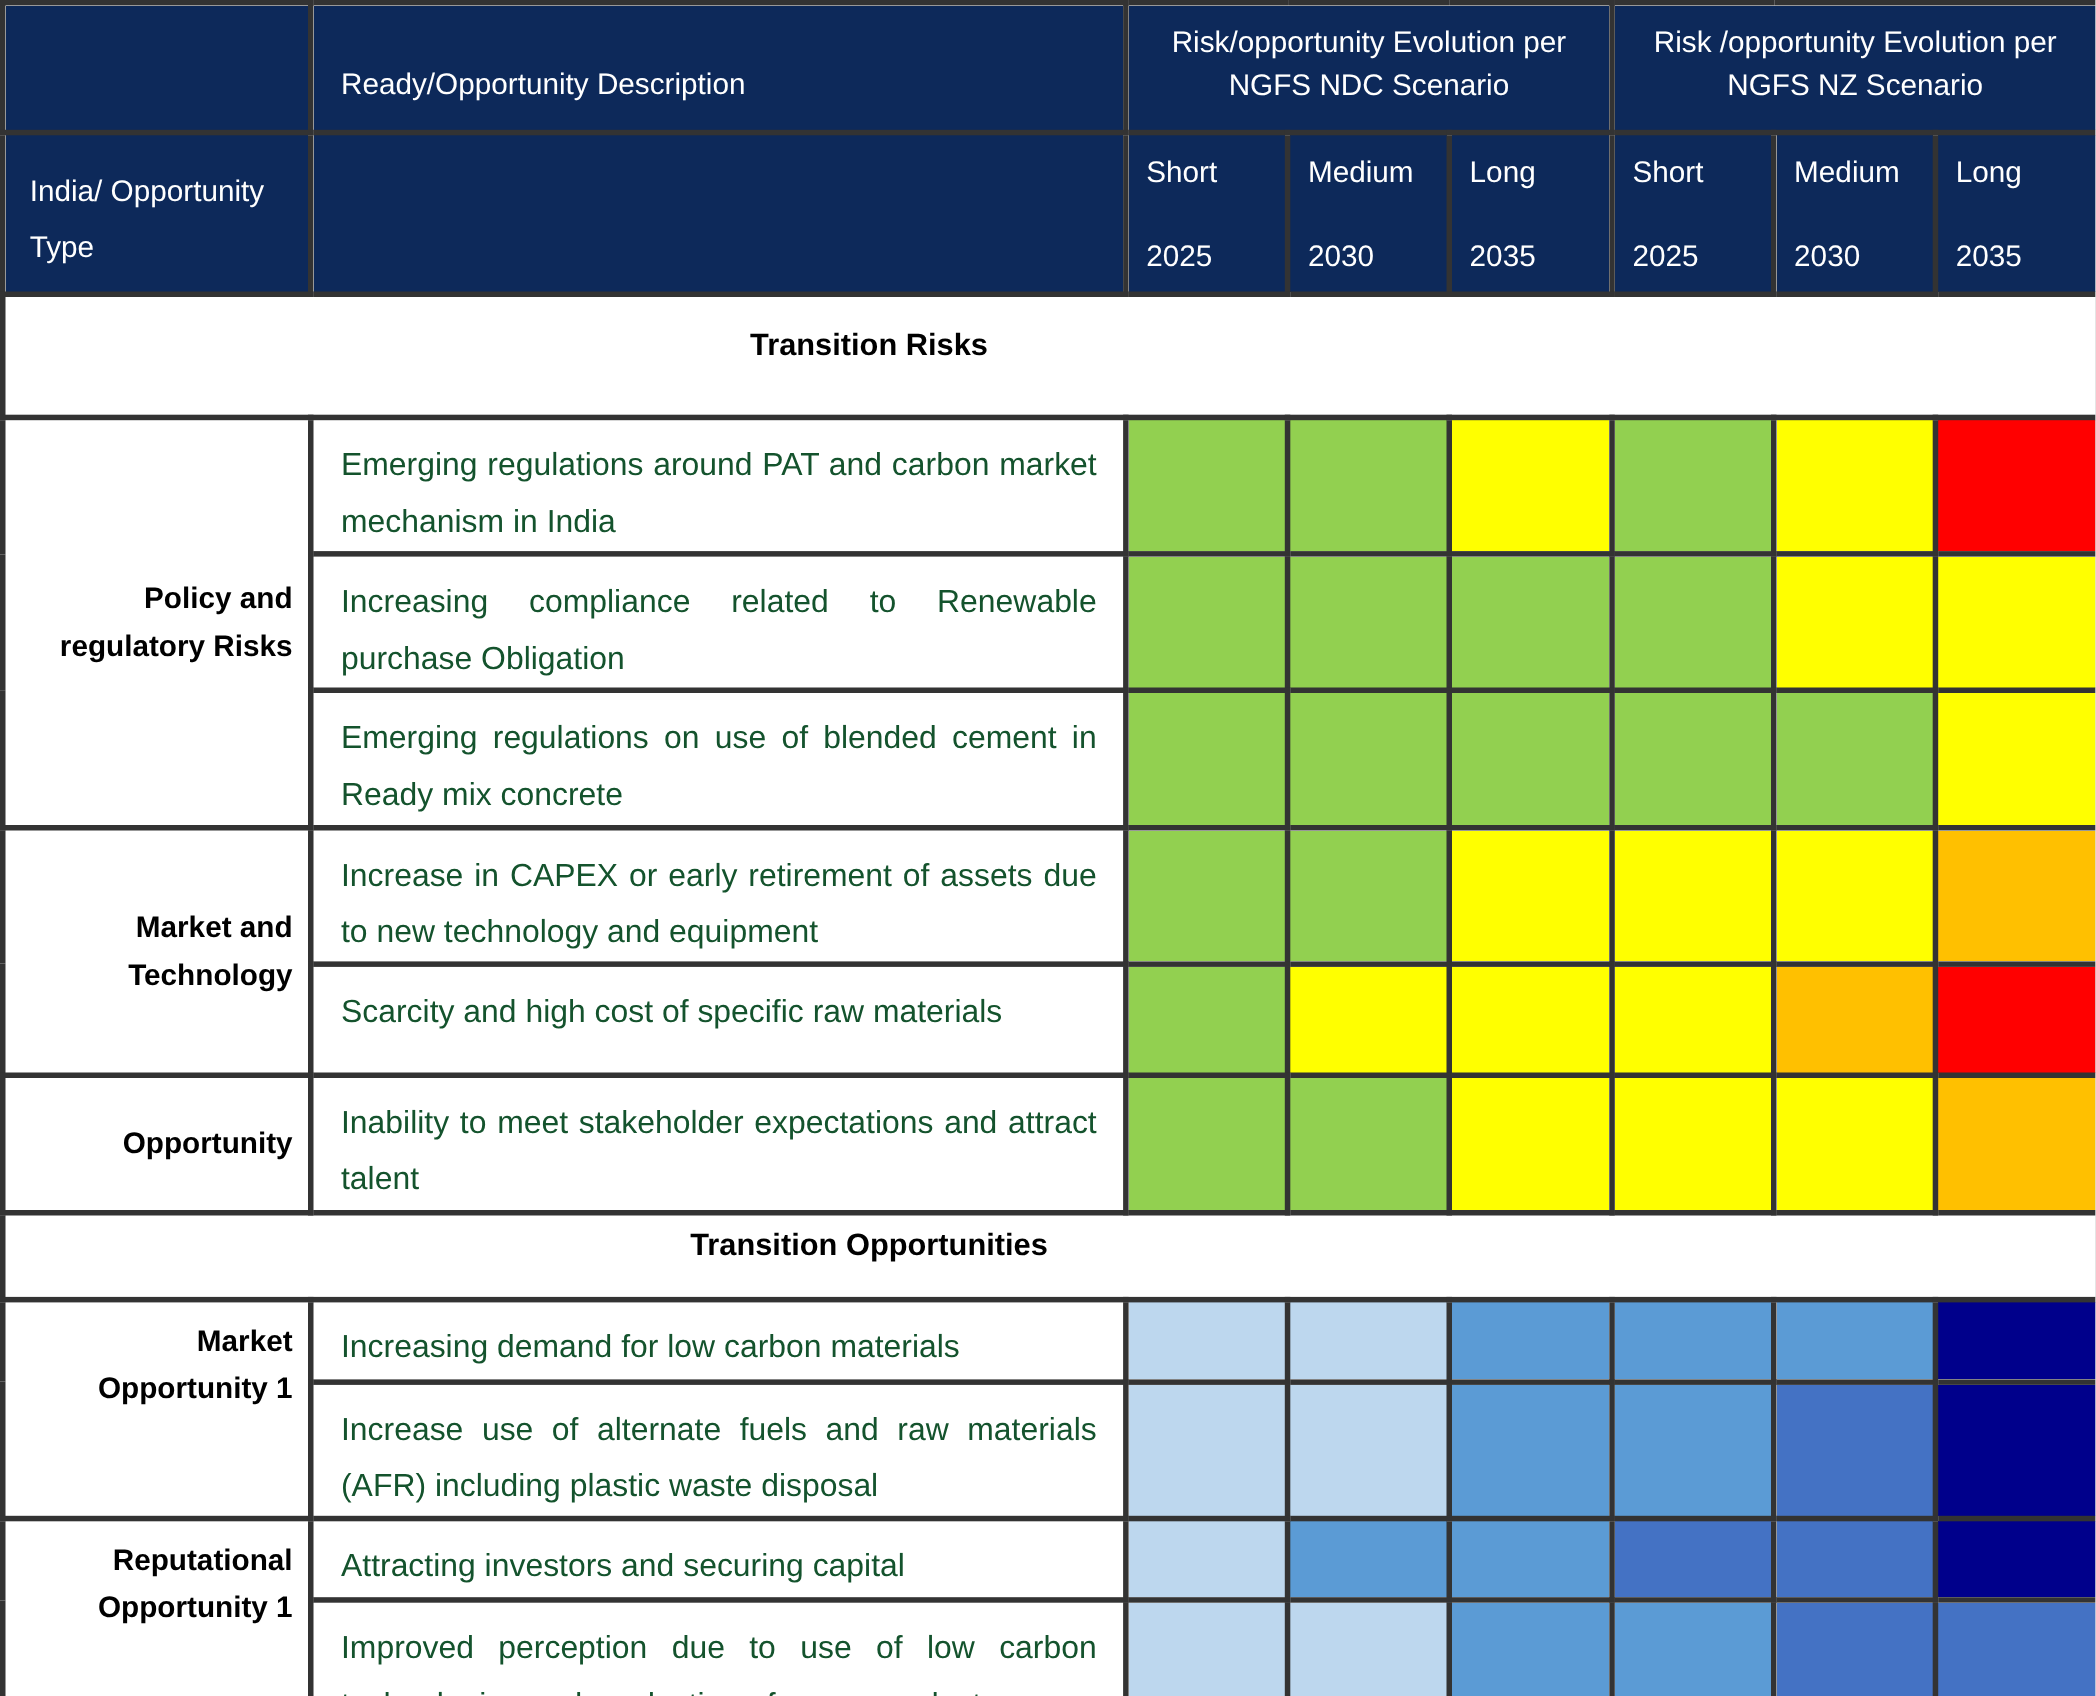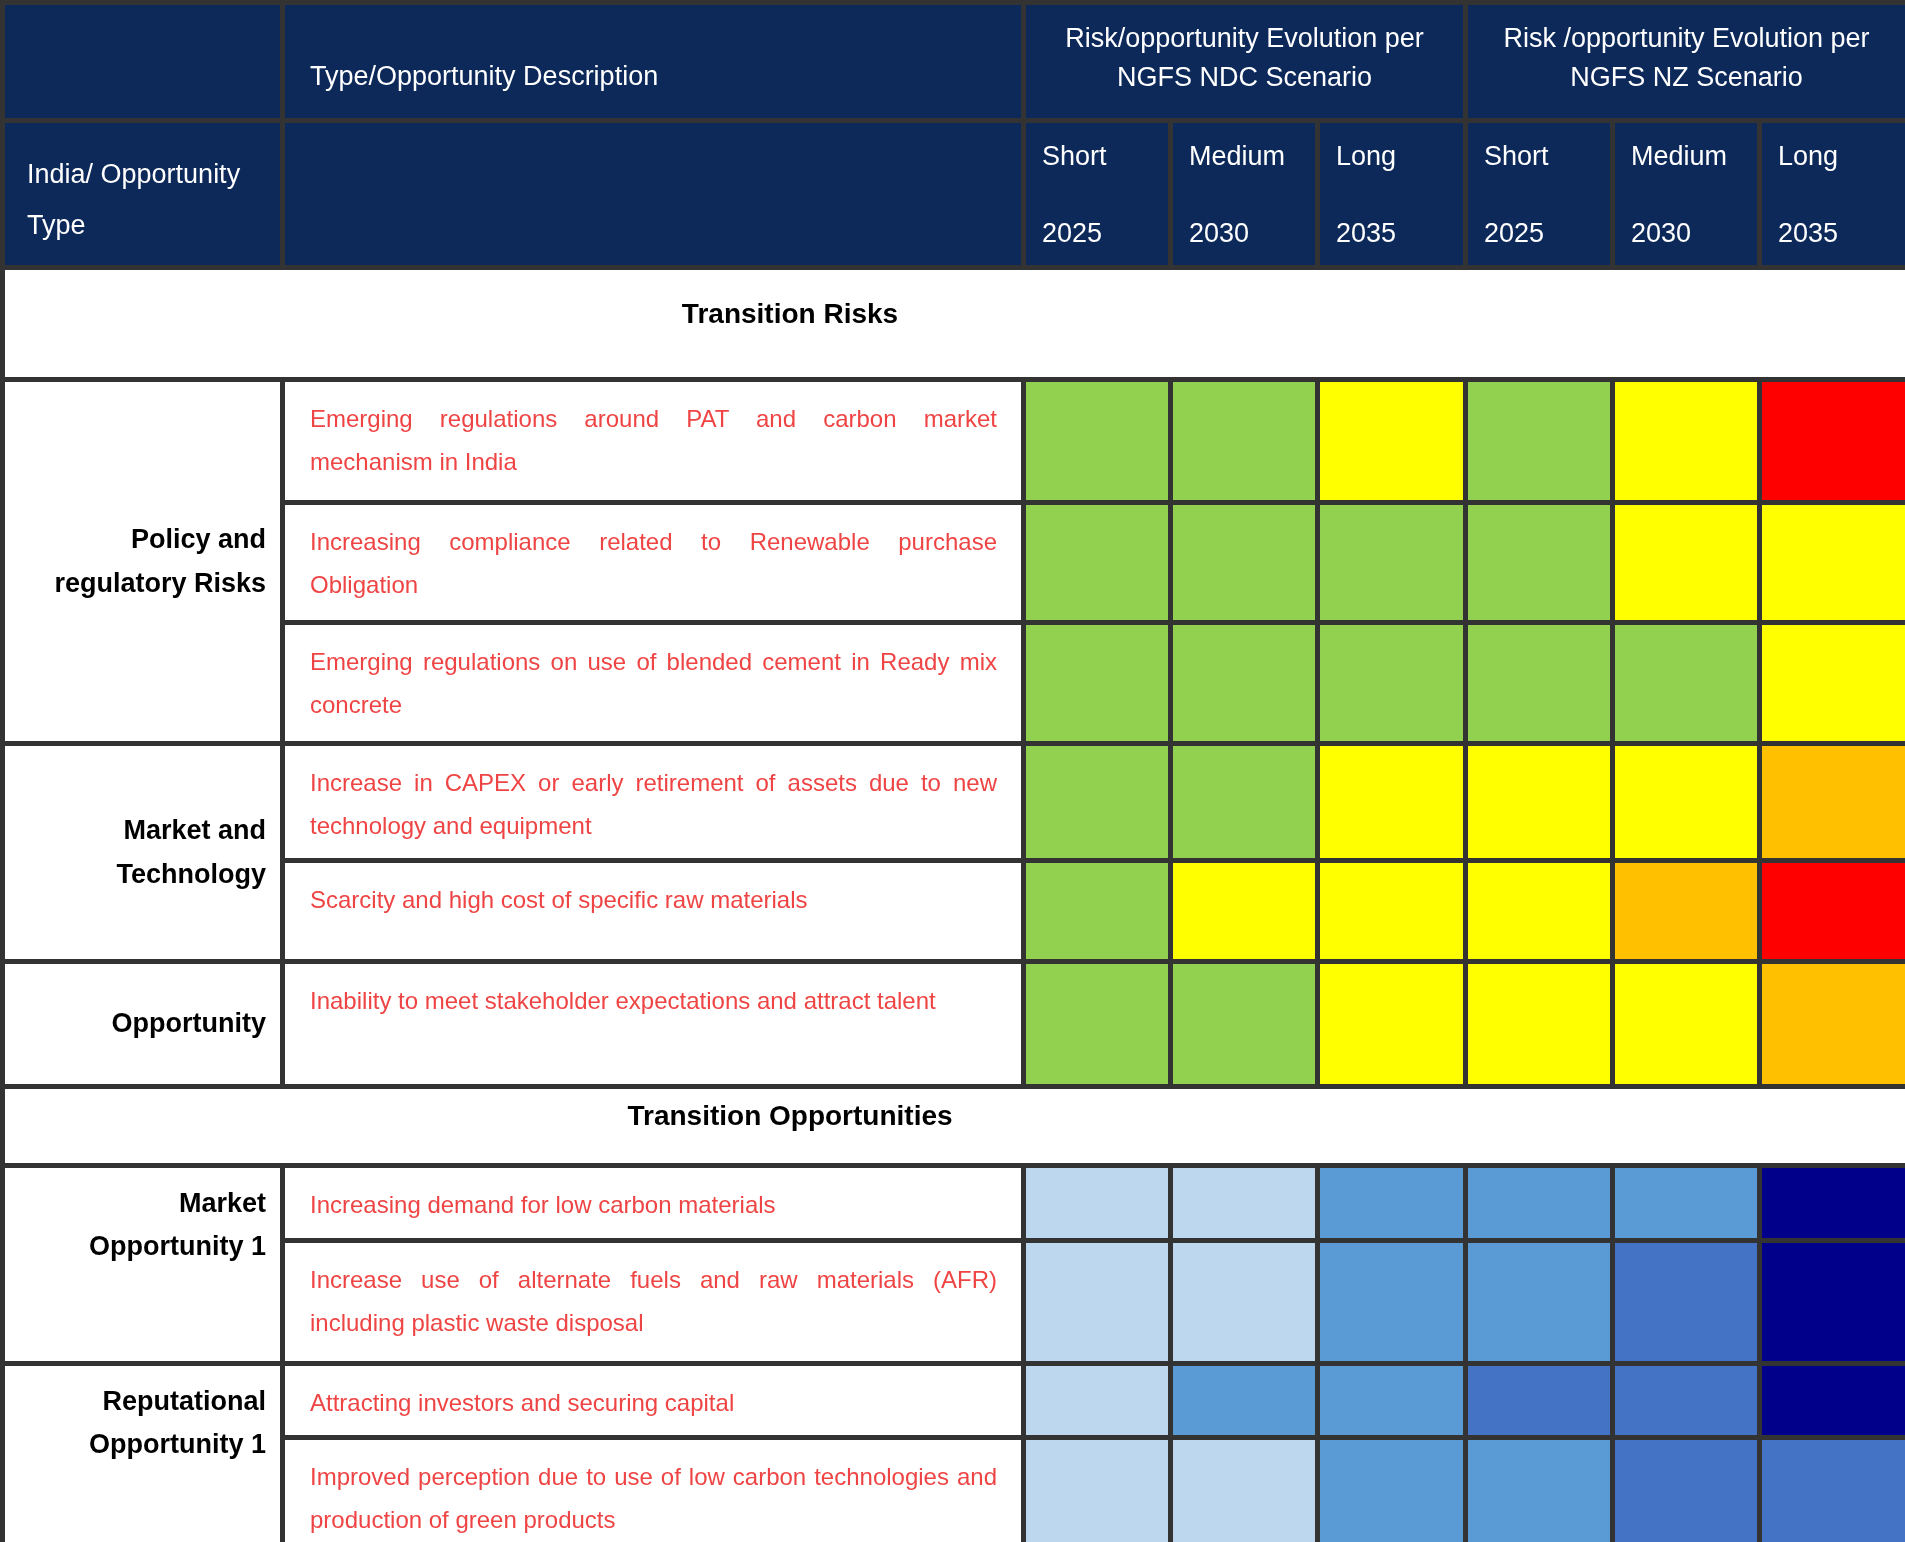--- a/index.html
+++ b/index.html
@@ -80,22 +80,22 @@
     vertical-align: middle;
     line-height: 1.6;
     padding: 0 14px;
   }
   td.group-cell.top {
     vertical-align: top;
     padding-top: 14px;
   }
   td.desc-cell {
     background: #ffffff;
-    color: #ef4444;
-    font-size: 24px;
+    color: #14532d;
+    font-size: 29px;
     text-align: justify;
     vertical-align: top;
     line-height: 1.78;
     padding: 16px 24px 0 25px;
   }
   td.rating {
     padding: 0;
   }
 </style>
 </head>
@@ -110,21 +110,21 @@
         <col style="width:147px">
         <col style="width:148px">
       <col style="width:147px">
         <col style="width:147px">
         <col style="width:148px">
     </colgroup>
 
     <tbody>
         <tr style="height:118px">
       <td class="navy"></td>
-      <td class="navy desc-title">Type/Opportunity Description</td>
+      <td class="navy desc-title">Ready/Opportunity Description</td>
       <td class="navy group-title" colspan="3">Risk/opportunity  Evolution per NGFS NDC Scenario</td>
       <td class="navy group-title" colspan="3">Risk /opportunity Evolution per NGFS NZ Scenario</td>
     </tr>
 
     <tr style="height:147px">
       <td class="navy type-title">India/  Opportunity Type</td>
       <td class="navy"></td>
       <td class="navy period">
         <div class="period-inner">
           <span>Short</span>

